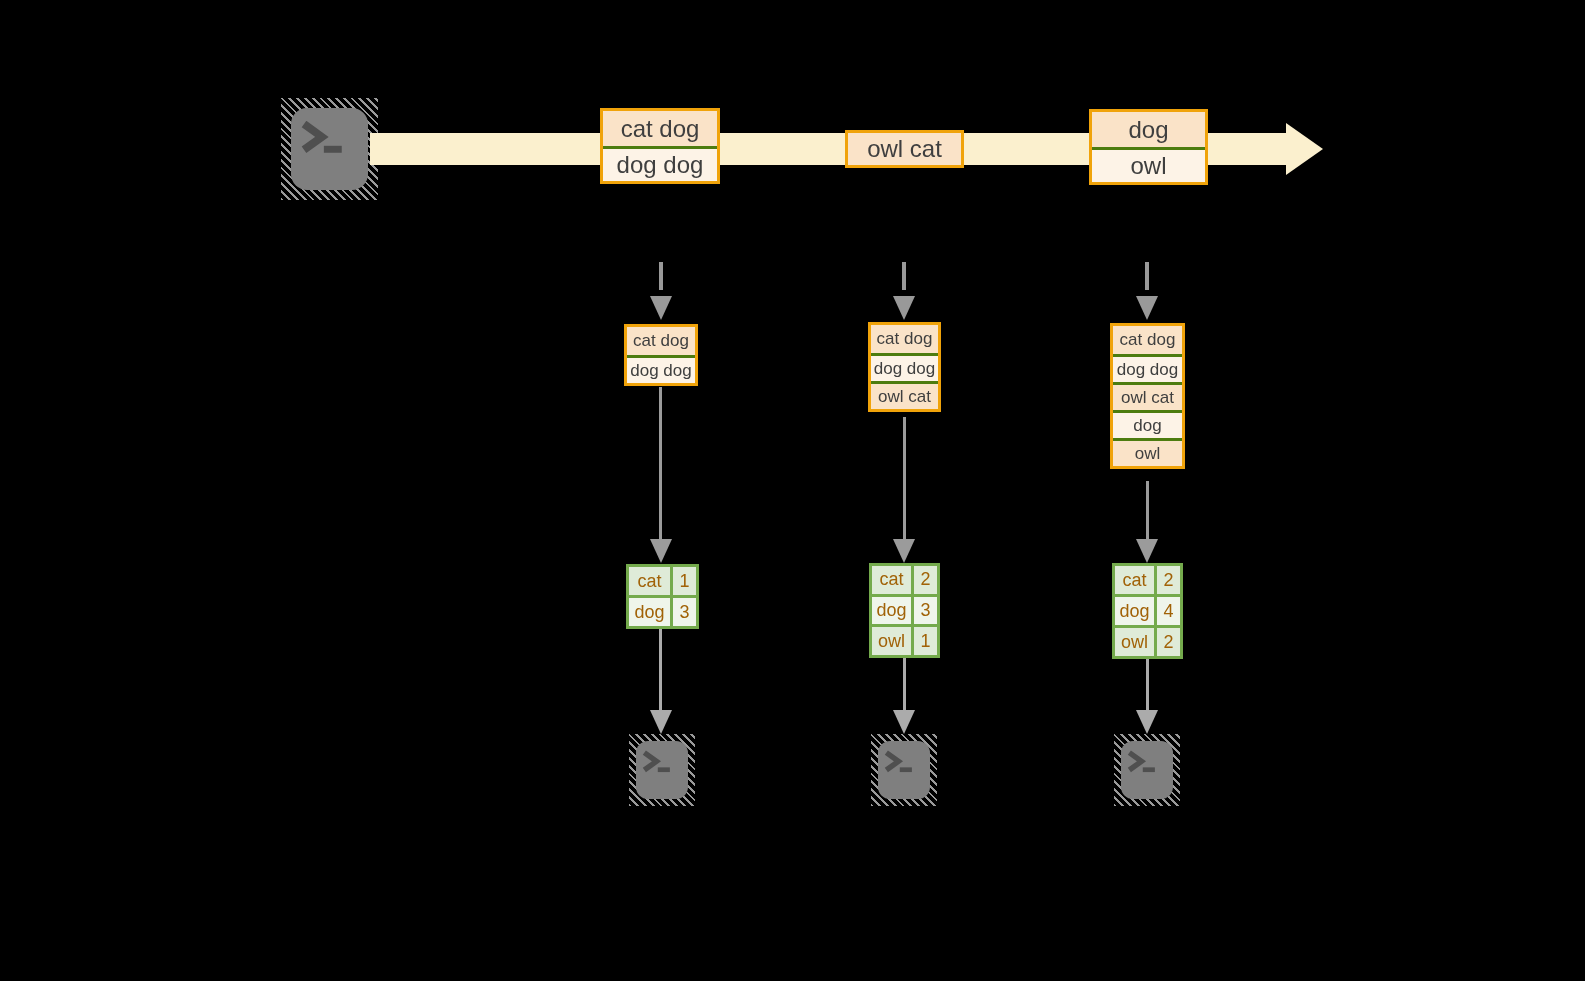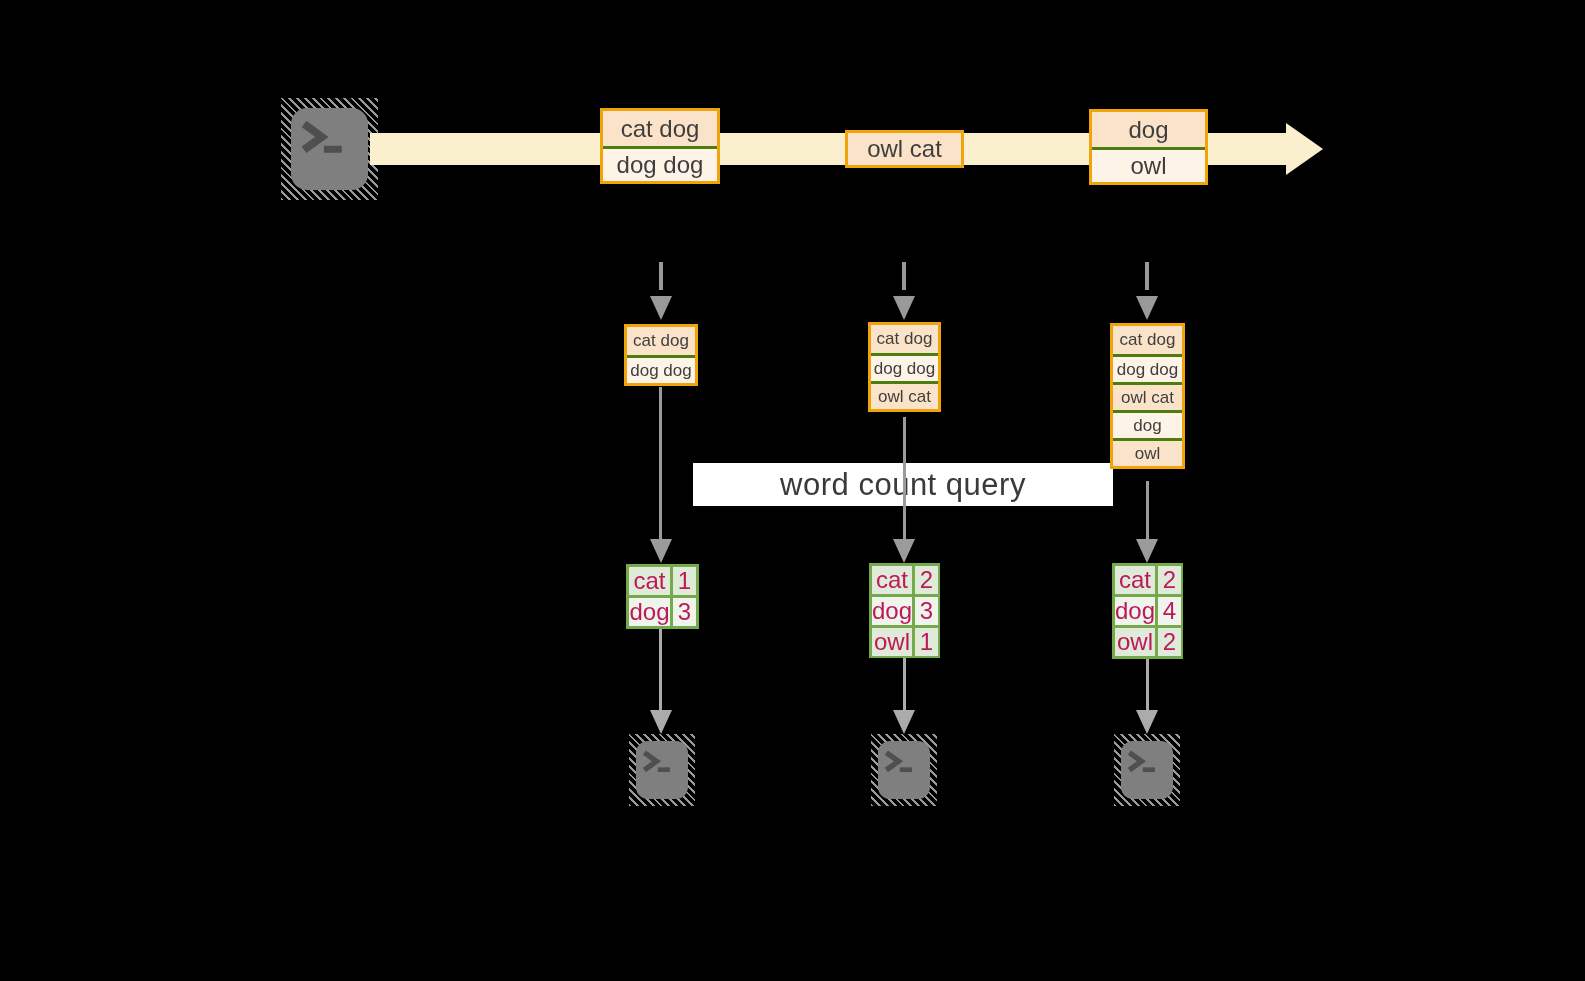--- a/index.html
+++ b/index.html
@@ -42,21 +42,21 @@
   .ahead.lite { border-top:24px solid #ababab; }
 
   
   .query-bar { position:absolute; left:693px; top:463px; width:420px; height:43px; background:#fff;
                display:flex; align-items:center; justify-content:center;
                font-size:31px; color:#3a3a3a; letter-spacing:0.5px; }
 
   
   .gtable { position:absolute; background:#74AA4C; padding:3px; display:grid;
             grid-template-columns:1fr 23px; gap:3px; }
-  .gcell { display:flex; align-items:center; justify-content:center; font-size:24px; color:#be185d;text-align:center; }
+  .gcell { display:flex; align-items:center; justify-content:center; font-size:18px; color:#a16207;text-align:center; }
   .gtable .gcell:nth-child(4n+1), .gtable .gcell:nth-child(4n+2) { background:#DFEBD8; }
   .gtable .gcell:nth-child(4n+3), .gtable .gcell:nth-child(4n+4) { background:#EFF5EB; }
 </style>
 </head>
 <body>
 
 <div class="canvas">
 
   <div class="term term-src" style="left:281px; top:98px; width:97px; height:102px;">
     <div class="term-inner">
@@ -82,21 +82,20 @@
     <div class="ocell big">owl</div>
   </div>
 
   <div class="vdash" style="left:659px; top:262px;"></div>
   <div class="ahead gray" style="left:650px; top:296px;"></div>
   <div class="vdash" style="left:902px; top:262px;"></div>
   <div class="ahead gray" style="left:893px; top:296px;"></div>
   <div class="vdash" style="left:1145px; top:262px;"></div>
   <div class="ahead gray" style="left:1136px; top:296px;"></div>
 
-  <div class="query-bar">word count query</div>
 
   <div class="obox" style="left:624px; top:324px; width:74px;">
     <div class="ocell sm">cat dog</div>
     <div class="ocell sm">dog dog</div>
   </div>
   <div class="obox" style="left:868px; top:322px; width:73px;">
     <div class="ocell sm">cat dog</div>
     <div class="ocell sm">dog dog</div>
     <div class="ocell sm">owl cat</div>
   </div>

